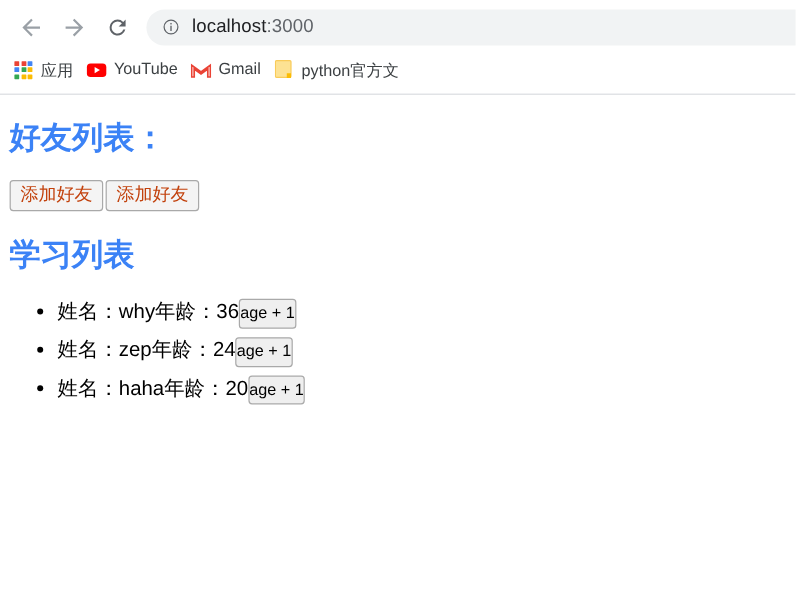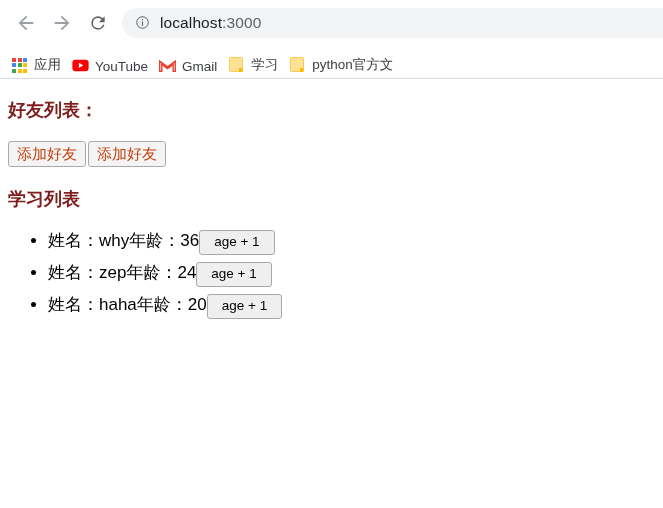--- a/index.html
+++ b/index.html
@@ -78,21 +78,21 @@
     height: 33px;
     display: flex;
     align-items: center;
     padding: 0 0 0 7px;
     box-sizing: border-box;
     overflow: hidden;
     white-space: nowrap;
   }
   .bookmark {
     display: flex;
-    align-items: flex-end;
+    align-items: flex-start;
     height: 24px;
     padding: 0 7px 0 4px;
     border-radius: 4px;
     flex: 0 0 auto;
     max-width: none;
   }
   .bm-icon {
     width: 17px;
     height: 17px;
     flex: 0 0 auto;
@@ -122,23 +122,23 @@
     width: 100%;
   }
 
   
   .page {
     padding: 0 8px;
     background: #ffffff;
     font-family: "Liberation Sans", "DejaVu Sans", sans-serif;
   }
   h2.page-heading {
-    font-size: 18px;
+    font-size: 26px;
     font-weight: bold;
-    color: #7f1d1d;
+    color: #3b82f6;
     margin: 21px 0 20px 0;
     line-height: 1.15;
   }
   h2.page-heading.second {
     margin-top: 22px;
     margin-bottom: 18px;
   }
   ul.plain-list {
     margin: 16px 0;
     padding-left: 40px;
@@ -176,21 +176,21 @@
     margin: 0 2px 0 0;
     line-height: 1.2;
   }
   button.age-btn {
     font-family: "Liberation Sans", "DejaVu Sans", sans-serif;
     font-size: 13.5px;
     color: #000000;
     background: #efefef;
     border: 1px solid #a9a9a9;
     border-radius: 3px;
-    padding: 3px 14px;
+    padding: 3px 0;
     margin-left: 0px;
     vertical-align: baseline;
     line-height: 1.25;
   }
   .row-text { white-space: nowrap; }
 </style>
 </head>
 <body>
 
 <div class="browser-chrome">
@@ -265,38 +265,29 @@
     <div class="bookmark">
       <span class="bm-icon">
         <svg width="17" height="13" viewBox="0 0 24 18" aria-hidden="true">
           <path d="M1 17V3l11 8L23 3v14h-3V7.6l-8 5.8-8-5.8V17z" fill="none" stroke="#ea4335" stroke-width="2"></path>
         </svg>
       </span>
       <span class="bm-label">Gmail</span>
     </div>
 
 
+
+
     <div class="bookmark">
       <span class="bm-icon">
         <svg width="15" height="16" viewBox="0 0 15 16" aria-hidden="true">
           <rect x="0.5" y="0.5" width="13" height="14" rx="1" fill="#fde293" stroke="#f9cb59" stroke-width="1"></rect>
           <path d="M10 11h3.5v4H10z" fill="#fbbc04"></path>
         </svg>
       </span>
-      <span class="bm-label">学习</span>
-    </div>
-
-
-    <div class="bookmark">
-      <span class="bm-icon">
-        <svg width="15" height="16" viewBox="0 0 15 16" aria-hidden="true">
-          <rect x="0.5" y="0.5" width="13" height="14" rx="1" fill="#fde293" stroke="#f9cb59" stroke-width="1"></rect>
-          <path d="M10 11h3.5v4H10z" fill="#fbbc04"></path>
-        </svg>
-      </span>
       <span class="bm-label">python官方文</span>
     </div>
 
   </div>
 
   <div class="chrome-divider"></div>
 </div>
 
 <div class="page">
 

